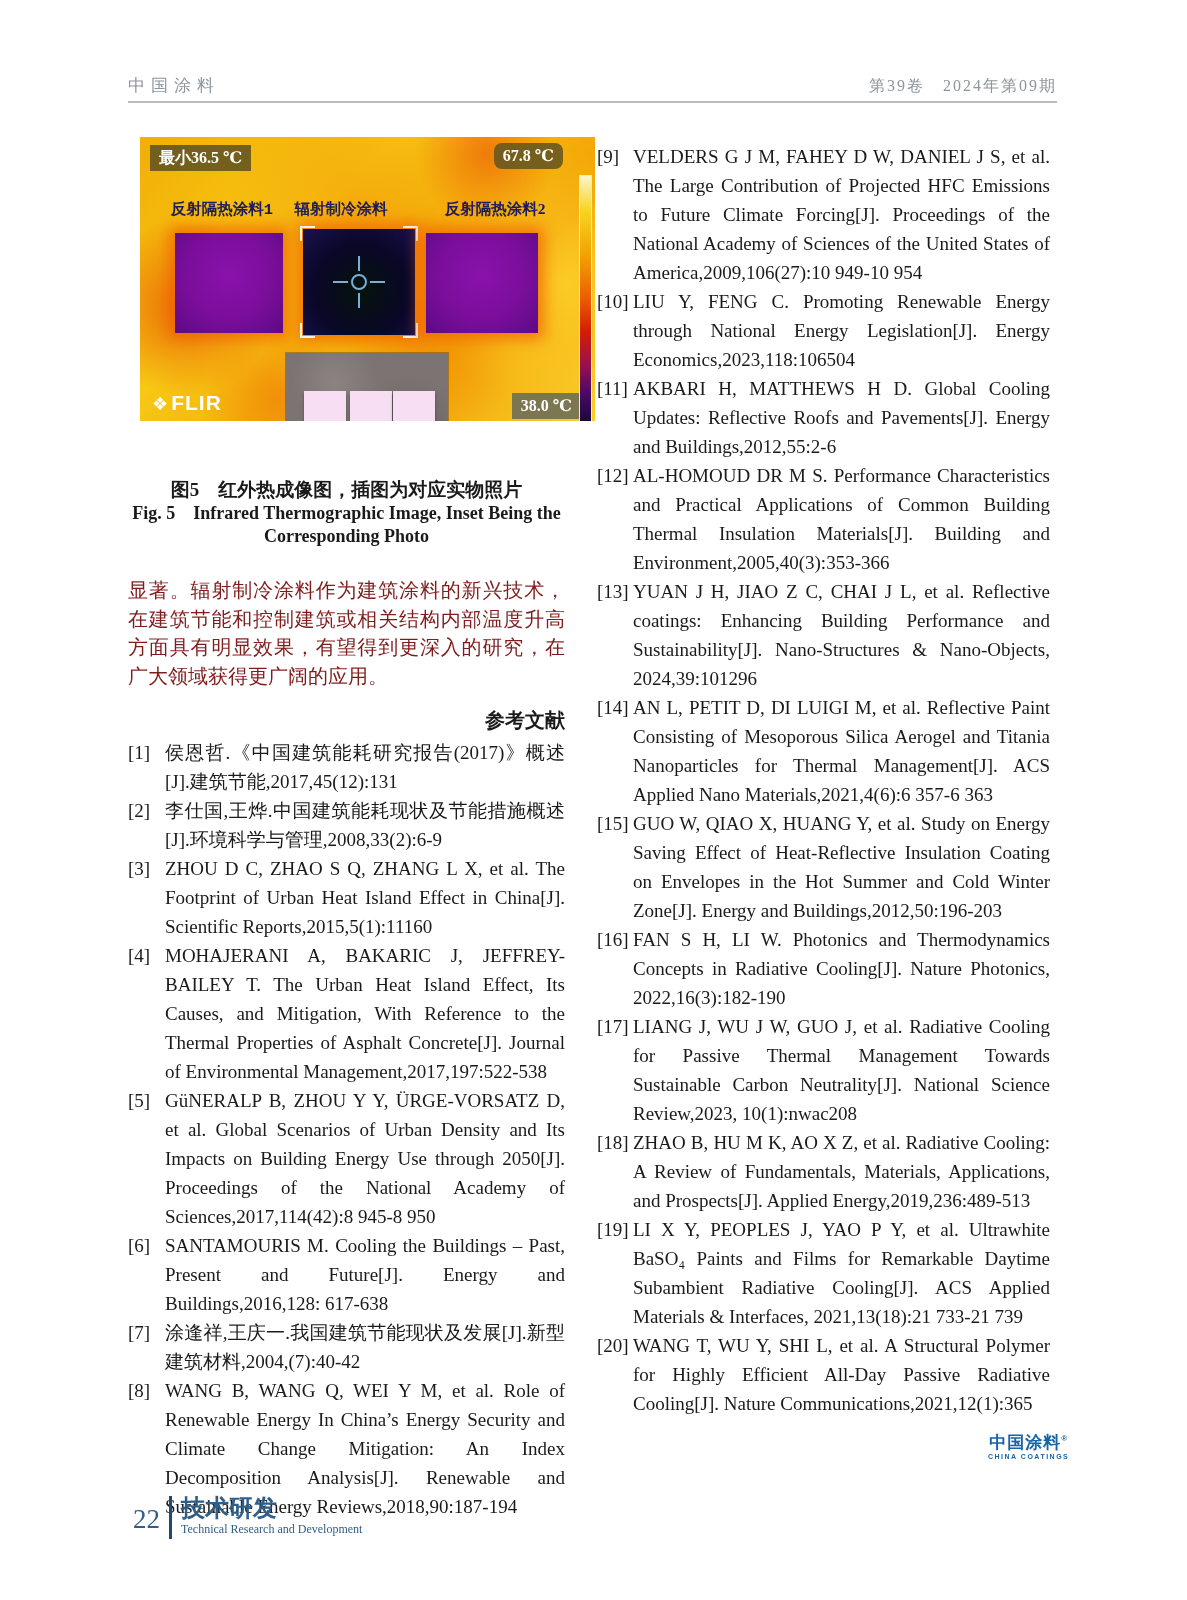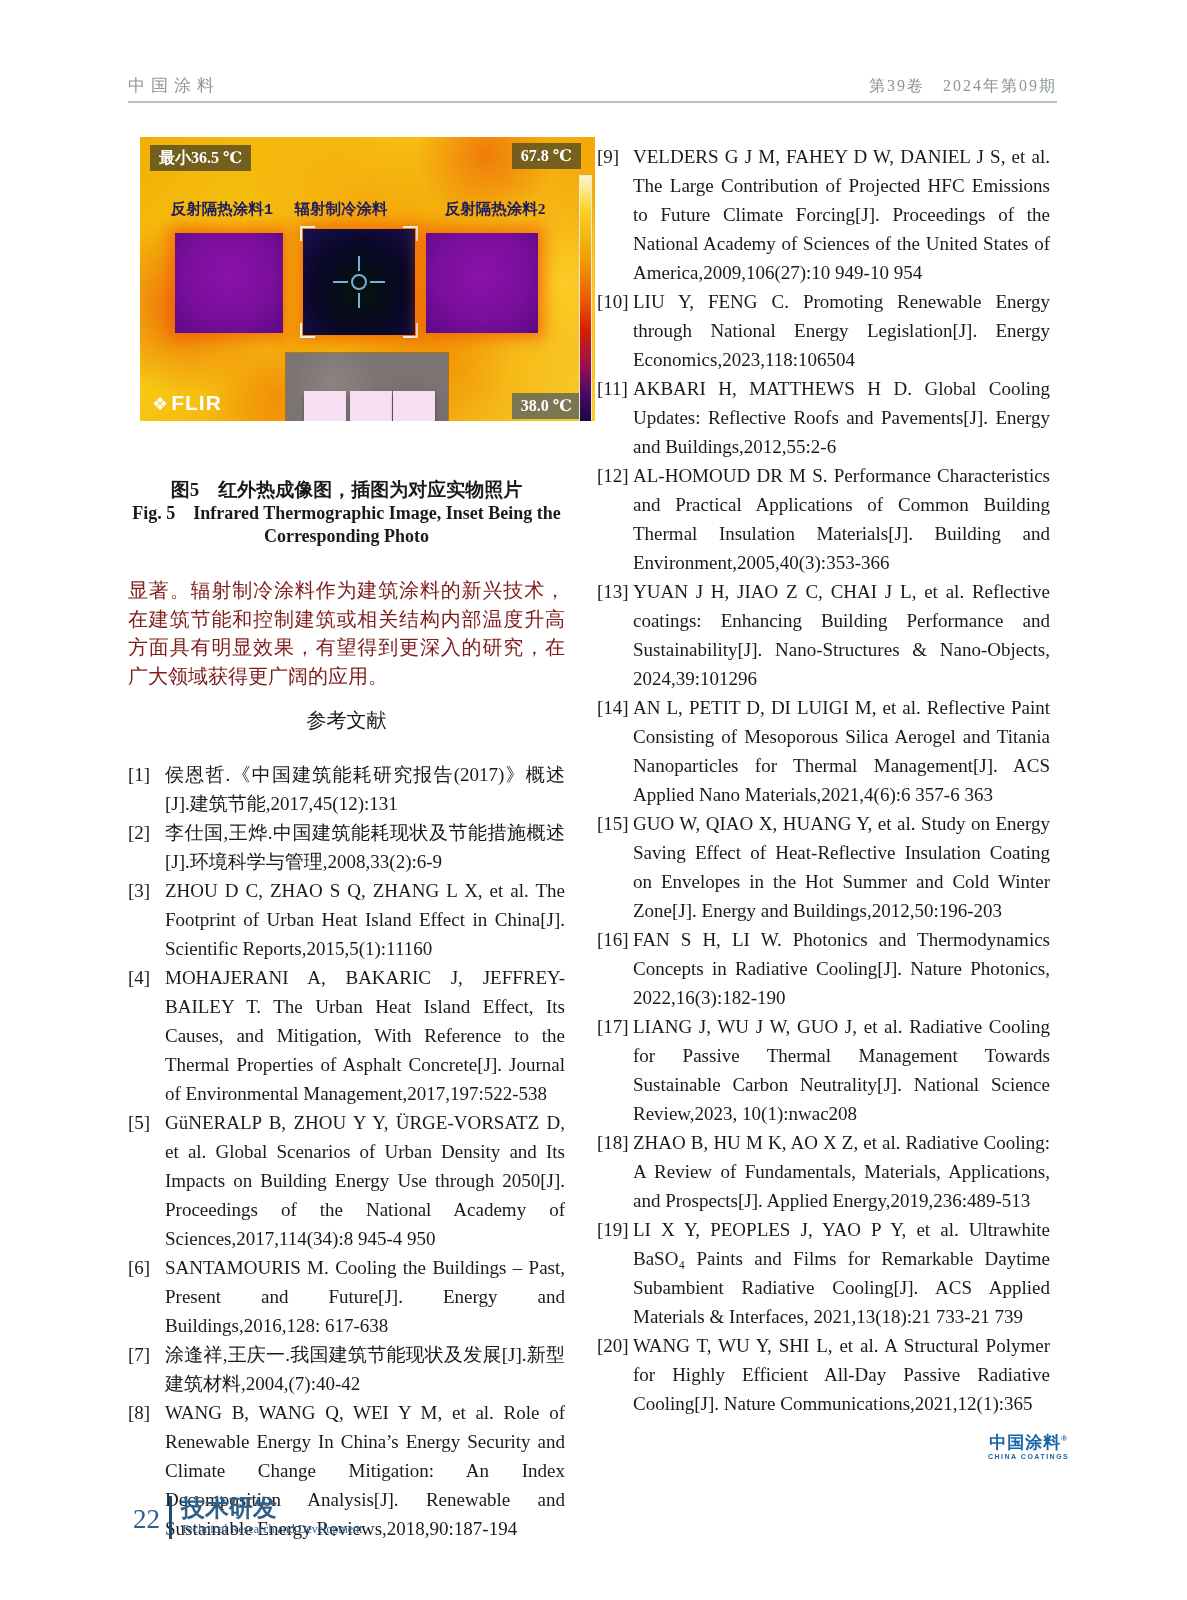--- a/index.html
+++ b/index.html
@@ -29,21 +29,21 @@
       radial-gradient(circle at 30% 92%, rgba(240,128,8,.70) 0%, rgba(240,128,8,0) 18%),
       radial-gradient(circle at 64% 78%, rgba(242,140,6,.55) 0%, rgba(242,140,6,0) 22%),
       radial-gradient(circle at 93% 52%, rgba(252,205,40,.95) 0%, rgba(252,205,40,0) 30%),
       radial-gradient(circle at 48% 26%, rgba(243,148,6,.55) 0%, rgba(243,148,6,0) 42%),
       linear-gradient(135deg,#f2ae06 0%,#f7c814 35%,#f2a004 70%,#f8cf2a 100%);
     margin-left: 12px;
   }
   .tlabel { position:absolute; color:#fff; font-weight:bold; font-size:16px;
             padding:2px 9px; line-height:22px; }
   .tlabel.min  { left:10px;  top:8px;   background:rgba(104,88,30,.92); }
-  .tlabel.max  { right:14px; top:6px;   background:rgba(104,88,30,.90); }
+  .tlabel.max  { right:32px; top:6px;   background:rgba(104,88,30,.90);border-radius:8px; }
   .tlabel.low  { right:14px; bottom:2px;background:rgba(112,112,86,.92); }
 
   .clabel { position:absolute; top:62px; width:150px; text-align:center;
             color:#1c1c5e; font-weight:bold; font-size:15.5px; }
   .clabel.c1 { left:7px;font-family:Liberation Mono, monospace; }
   .clabel.c2 { left:126px; }
   .clabel.c3 { left:280px; }
 
   .sq { position:absolute; box-shadow:0 0 14px 6px rgba(240,96,4,.75); }
   .sq.purple { background:radial-gradient(circle at 50% 42%,#8a12ac 0%,#7a0e9a 55%,#5c0a86 100%); }
@@ -88,22 +88,22 @@
           font-size:21px; letter-spacing:1px;
           font-family:"Liberation Sans","DejaVu Sans",sans-serif; }
   .flir .fl-icon { font-size:18px; margin-right:2px; }
 
   
   .col-left { position:absolute; left:128px; top:478px; width:437px; }
   .cap-zh { text-align:center; font-weight:bold; font-size:19px; line-height:24px; }
   .cap-en { text-align:center; font-weight:bold; font-size:18px; line-height:23px; }
   .bodytext { margin-top:28px; font-size:20px; line-height:28.5px;
               text-align:justify; color:#7f1d1d; }
-  .ref-heading { text-align:center; font-weight:normal; font-size:20px;
-                 margin-top:17px; margin-bottom:26px; }
+  .ref-heading { text-align:right; font-weight:bold; font-size:20px;
+                 margin-top:17px; margin-bottom:4px; }
 
   .ref { position:relative; padding-left:37px; font-size:19px; line-height:29px;
          text-align:justify; }
   .ref .num { position:absolute; left:0; top:0; }
 
   
   .col-right { position:absolute; left:597px; top:142px; width:453px; }
   .col-right .ref { padding-left:36px; }
 
   
@@ -172,21 +172,21 @@
   <div class="cap-en">Corresponding Photo</div>
 
   <p class="bodytext">显著。辐射制冷涂料作为建筑涂料的新兴技术，在建筑节能和控制建筑或相关结构内部温度升高方面具有明显效果，有望得到更深入的研究，在广大领域获得更广阔的应用。</p>
 
   <div class="ref-heading">参考文献</div>
 
   <div class="ref"><span class="num">[1]</span><span>侯恩哲.《中国建筑能耗研究报告(2017)》概述[J].建筑节能,2017,45(12):131</span></div>
   <div class="ref"><span class="num">[2]</span><span>李仕国,王烨.中国建筑能耗现状及节能措施概述[J].环境科学与管理,2008,33(2):6-9</span></div>
   <div class="ref"><span class="num">[3]</span><span>ZHOU D C, ZHAO S Q, ZHANG L X, et al. The Footprint of Urban Heat Island Effect in China[J]. Scientific Reports,2015,5(1):11160</span></div>
   <div class="ref"><span class="num">[4]</span><span>MOHAJERANI A, BAKARIC J, JEFFREY-BAILEY T. The Urban Heat Island Effect, Its Causes, and Mitigation, With Reference to the Thermal Properties of Asphalt Concrete[J]. Journal of Environmental Management,2017,197:522-538</span></div>
-  <div class="ref"><span class="num">[5]</span><span>GüNERALP B, ZHOU Y Y, ÜRGE-VORSATZ D, et al. Global Scenarios of Urban Density and Its Impacts on Building Energy Use through 2050[J]. Proceedings of the National Academy of Sciences,2017,114(34):8 945-4 950</span></div>
+  <div class="ref"><span class="num">[5]</span><span>GüNERALP B, ZHOU Y Y, ÜRGE-VORSATZ D, et al. Global Scenarios of Urban Density and Its Impacts on Building Energy Use through 2050[J]. Proceedings of the National Academy of Sciences,2017,114(42):8 945-8 950</span></div>
   <div class="ref"><span class="num">[6]</span><span>SANTAMOURIS M. Cooling the Buildings – Past, Present and Future[J]. Energy and Buildings,2016,128: 617-638</span></div>
   <div class="ref"><span class="num">[7]</span><span>涂逢祥,王庆一.我国建筑节能现状及发展[J].新型建筑材料,2004,(7):40-42</span></div>
   <div class="ref"><span class="num">[8]</span><span>WANG B, WANG Q, WEI Y M, et al. Role of Renewable Energy In China’s Energy Security and Climate Change Mitigation: An Index Decomposition Analysis[J]. Renewable and Sustainable Energy Reviews,2018,90:187-194</span></div>
 </div>
 
 <div class="col-right">
   <div class="ref"><span class="num">[9]</span><span>VELDERS G J M, FAHEY D W, DANIEL J S, et al. The Large Contribution of Projected HFC Emissions to Future Climate Forcing[J]. Proceedings of the National Academy of Sciences of the United States of America,2009,106(27):10 949-10 954</span></div>
   <div class="ref"><span class="num">[10]</span><span>LIU Y, FENG C. Promoting Renewable Energy through National Energy Legislation[J]. Energy Economics,2023,118:106504</span></div>
   <div class="ref"><span class="num">[11]</span><span>AKBARI H, MATTHEWS H D. Global Cooling Updates: Reflective Roofs and Pavements[J]. Energy and Buildings,2012,55:2-6</span></div>
   <div class="ref"><span class="num">[12]</span><span>AL-HOMOUD DR M S. Performance Characteristics and Practical Applications of Common Building Thermal Insulation Materials[J]. Building and Environment,2005,40(3):353-366</span></div>

